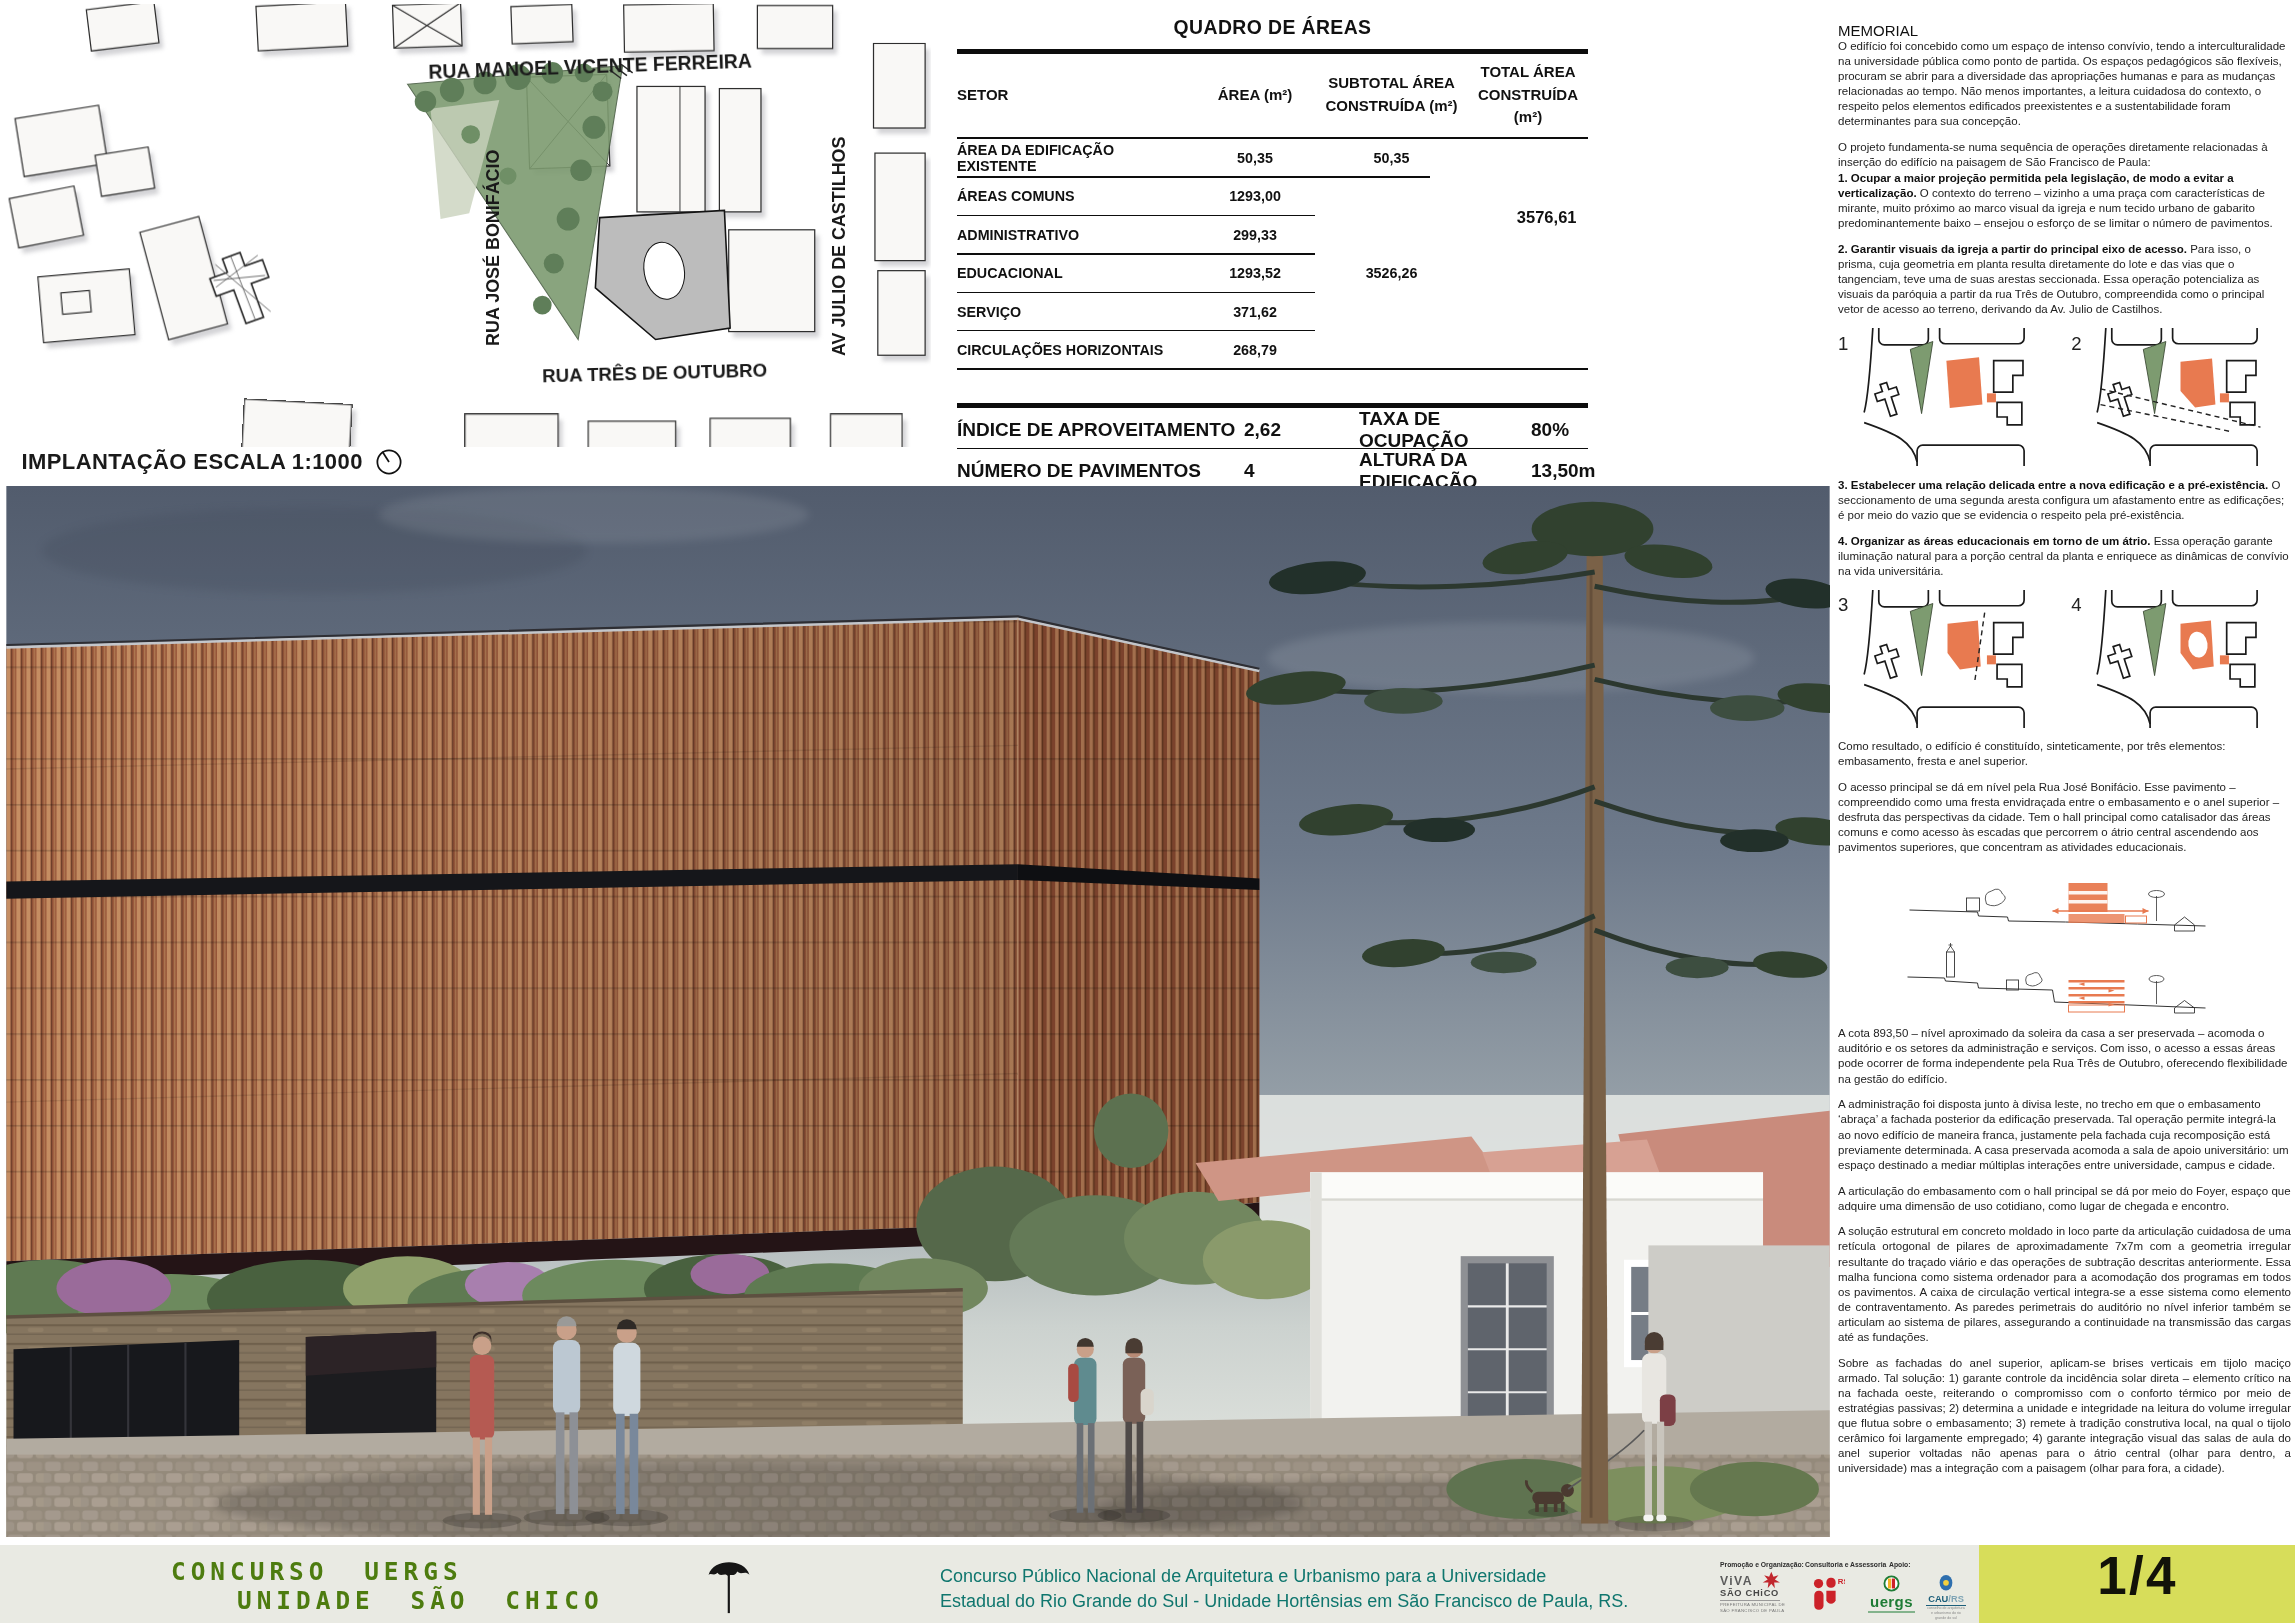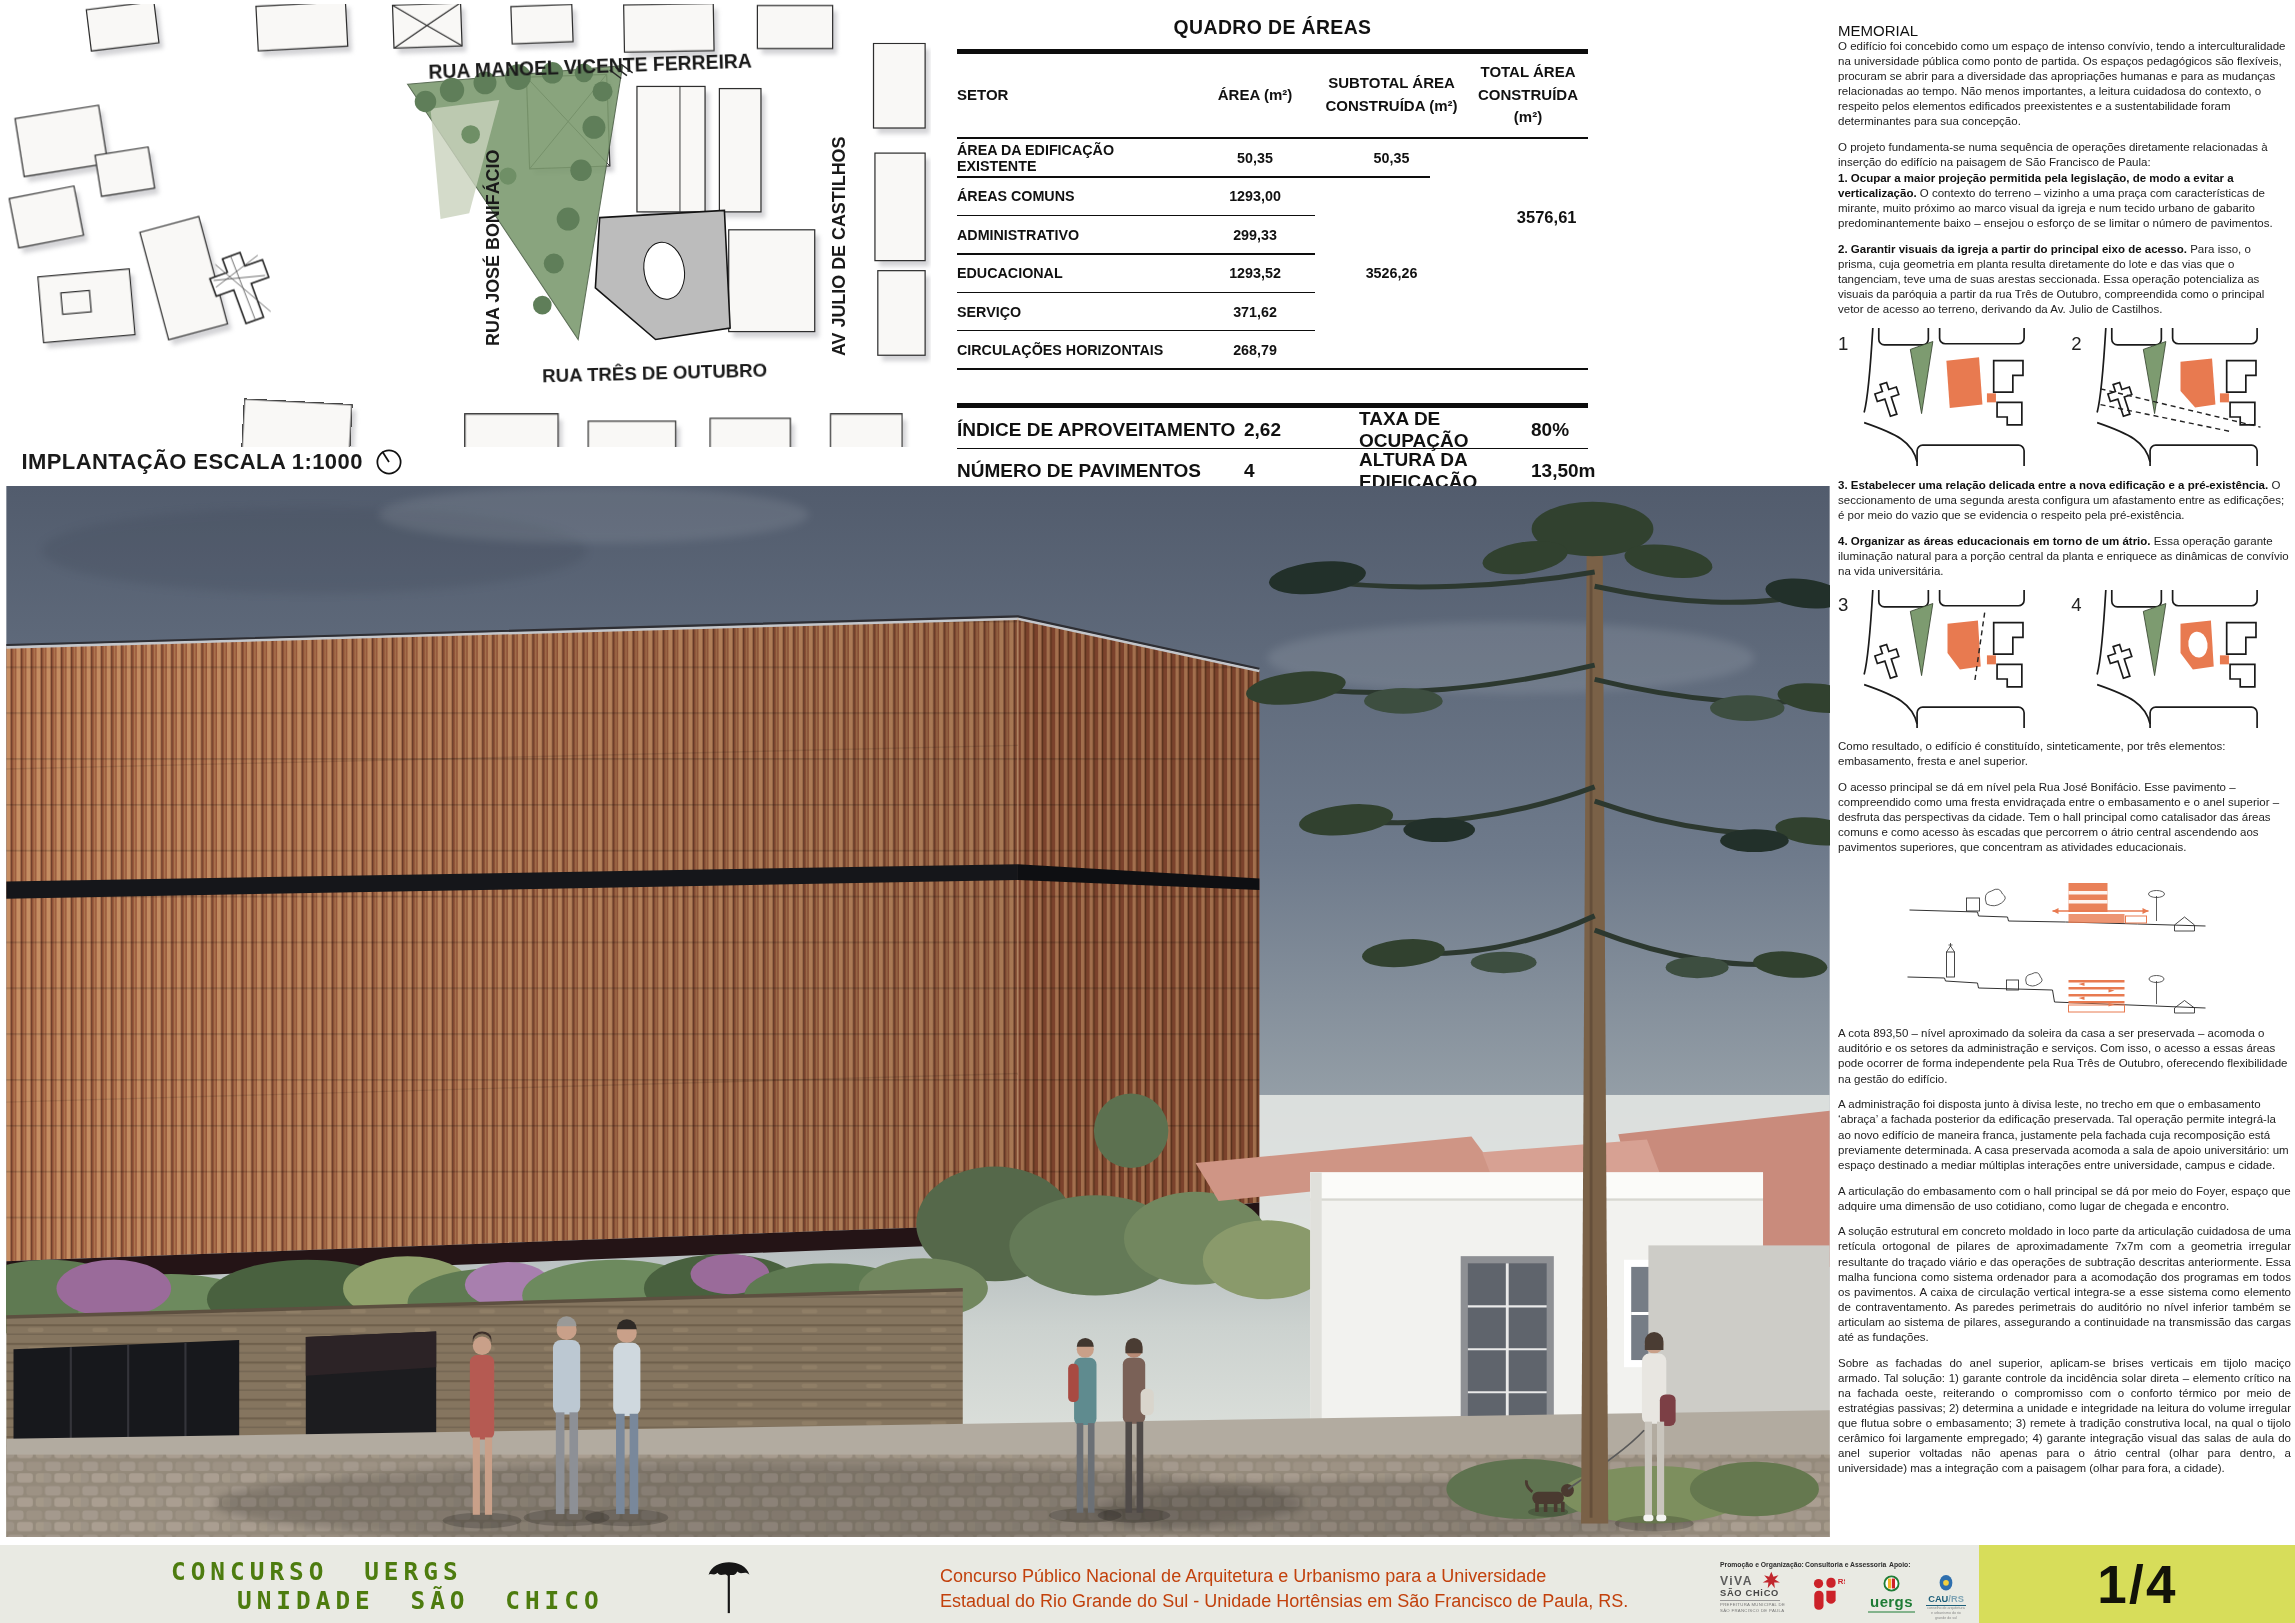--- a/index.html
+++ b/index.html
@@ -48,37 +48,37 @@
   .diag .diag-num{position:absolute;left:0;top:4.3px;font-size:18.6px;font-weight:400;color:#222}
   .diag svg{position:absolute;left:0;top:0;width:100%;height:100%}
   .sections{margin:2.9px 0 10px 0}
   .sections svg{display:block;width:439px;height:75px}
 
   
   .footer{position:absolute;left:0;top:1545px;width:2295px;height:78px;background:var(--footer-bg)}
   .f-title{position:absolute;left:171px;top:11.5px;font-family:"DejaVu Sans Mono",monospace;font-weight:700;font-size:24.4px;letter-spacing:5px;word-spacing:16px;color:#4d7c0f;line-height:1.2}
   .f-title .l2{display:block;margin-left:66px}
   .f-tree{position:absolute;left:706px;top:7.2px}
-  .f-desc{position:absolute;left:940px;top:18.6px;font-size:18px;line-height:1.42;color:#c2410c}
+  .f-desc{position:absolute;left:940px;top:18.6px;font-size:18px;line-height:1.42;color:#0f766e}
   .f-logos{position:absolute;left:1720px;top:16px;width:258px;height:57px;font-weight:700}
   .f-cap{position:absolute;top:0;font-size:6.8px;color:#2c2c2c;white-space:nowrap}
   .logo{position:absolute;top:14.3px}
   .viva{left:0;width:72px;text-align:left}
   .viva .v1{font-size:12.2px;letter-spacing:1.4px;color:#5c5c5c;line-height:1}
   .viva .v2{font-size:9.3px;letter-spacing:0.7px;color:#474747;line-height:1.15;border-bottom:0.7px solid #9a9a9a;padding-bottom:1.4px;margin-bottom:1.4px;width:60px}
   .viva .v3{font-size:4.3px;color:#767676;letter-spacing:0.3px;line-height:1.35;font-weight:400}
   .viva .leaf{position:absolute;left:42px;top:-4.3px}
   .iab{left:92px}
   .uergs{left:148px;text-align:center;width:47px}
   .uergs .u-txt{font-size:15px;color:#1e7c35;letter-spacing:0.4px;line-height:1}
   .cau{left:206px;text-align:center;width:40px}
   .cau .c-txt{font-size:9.3px;color:#1d5f7a;border-bottom:0.7px solid #1d5f7a;line-height:1.2}
   .cau .c-txt em{font-style:normal;color:#7fa4b5}
   .cau .c-sub{font-size:3.6px;color:#8a8a8a;font-weight:400;line-height:1.3}
-  .page-badge{position:absolute;left:1979px;top:1545px;width:317px;height:78px;background:var(--accent-yellow);display:flex;align-items:center;justify-content:center}
+  .page-badge{position:absolute;left:1979px;top:1545px;width:317px;height:78px;background:var(--accent-yellow);display:flex;justify-content:center}
   .page-badge span{font-size:53px;font-weight:700;letter-spacing:2.2px;color:#121209}
 </style>
 </head>
 <body>
 
 <div class="board">
 
   <svg class="siteplan" viewBox="0 0 1290 618">
     <defs>
         <filter id="soft">

